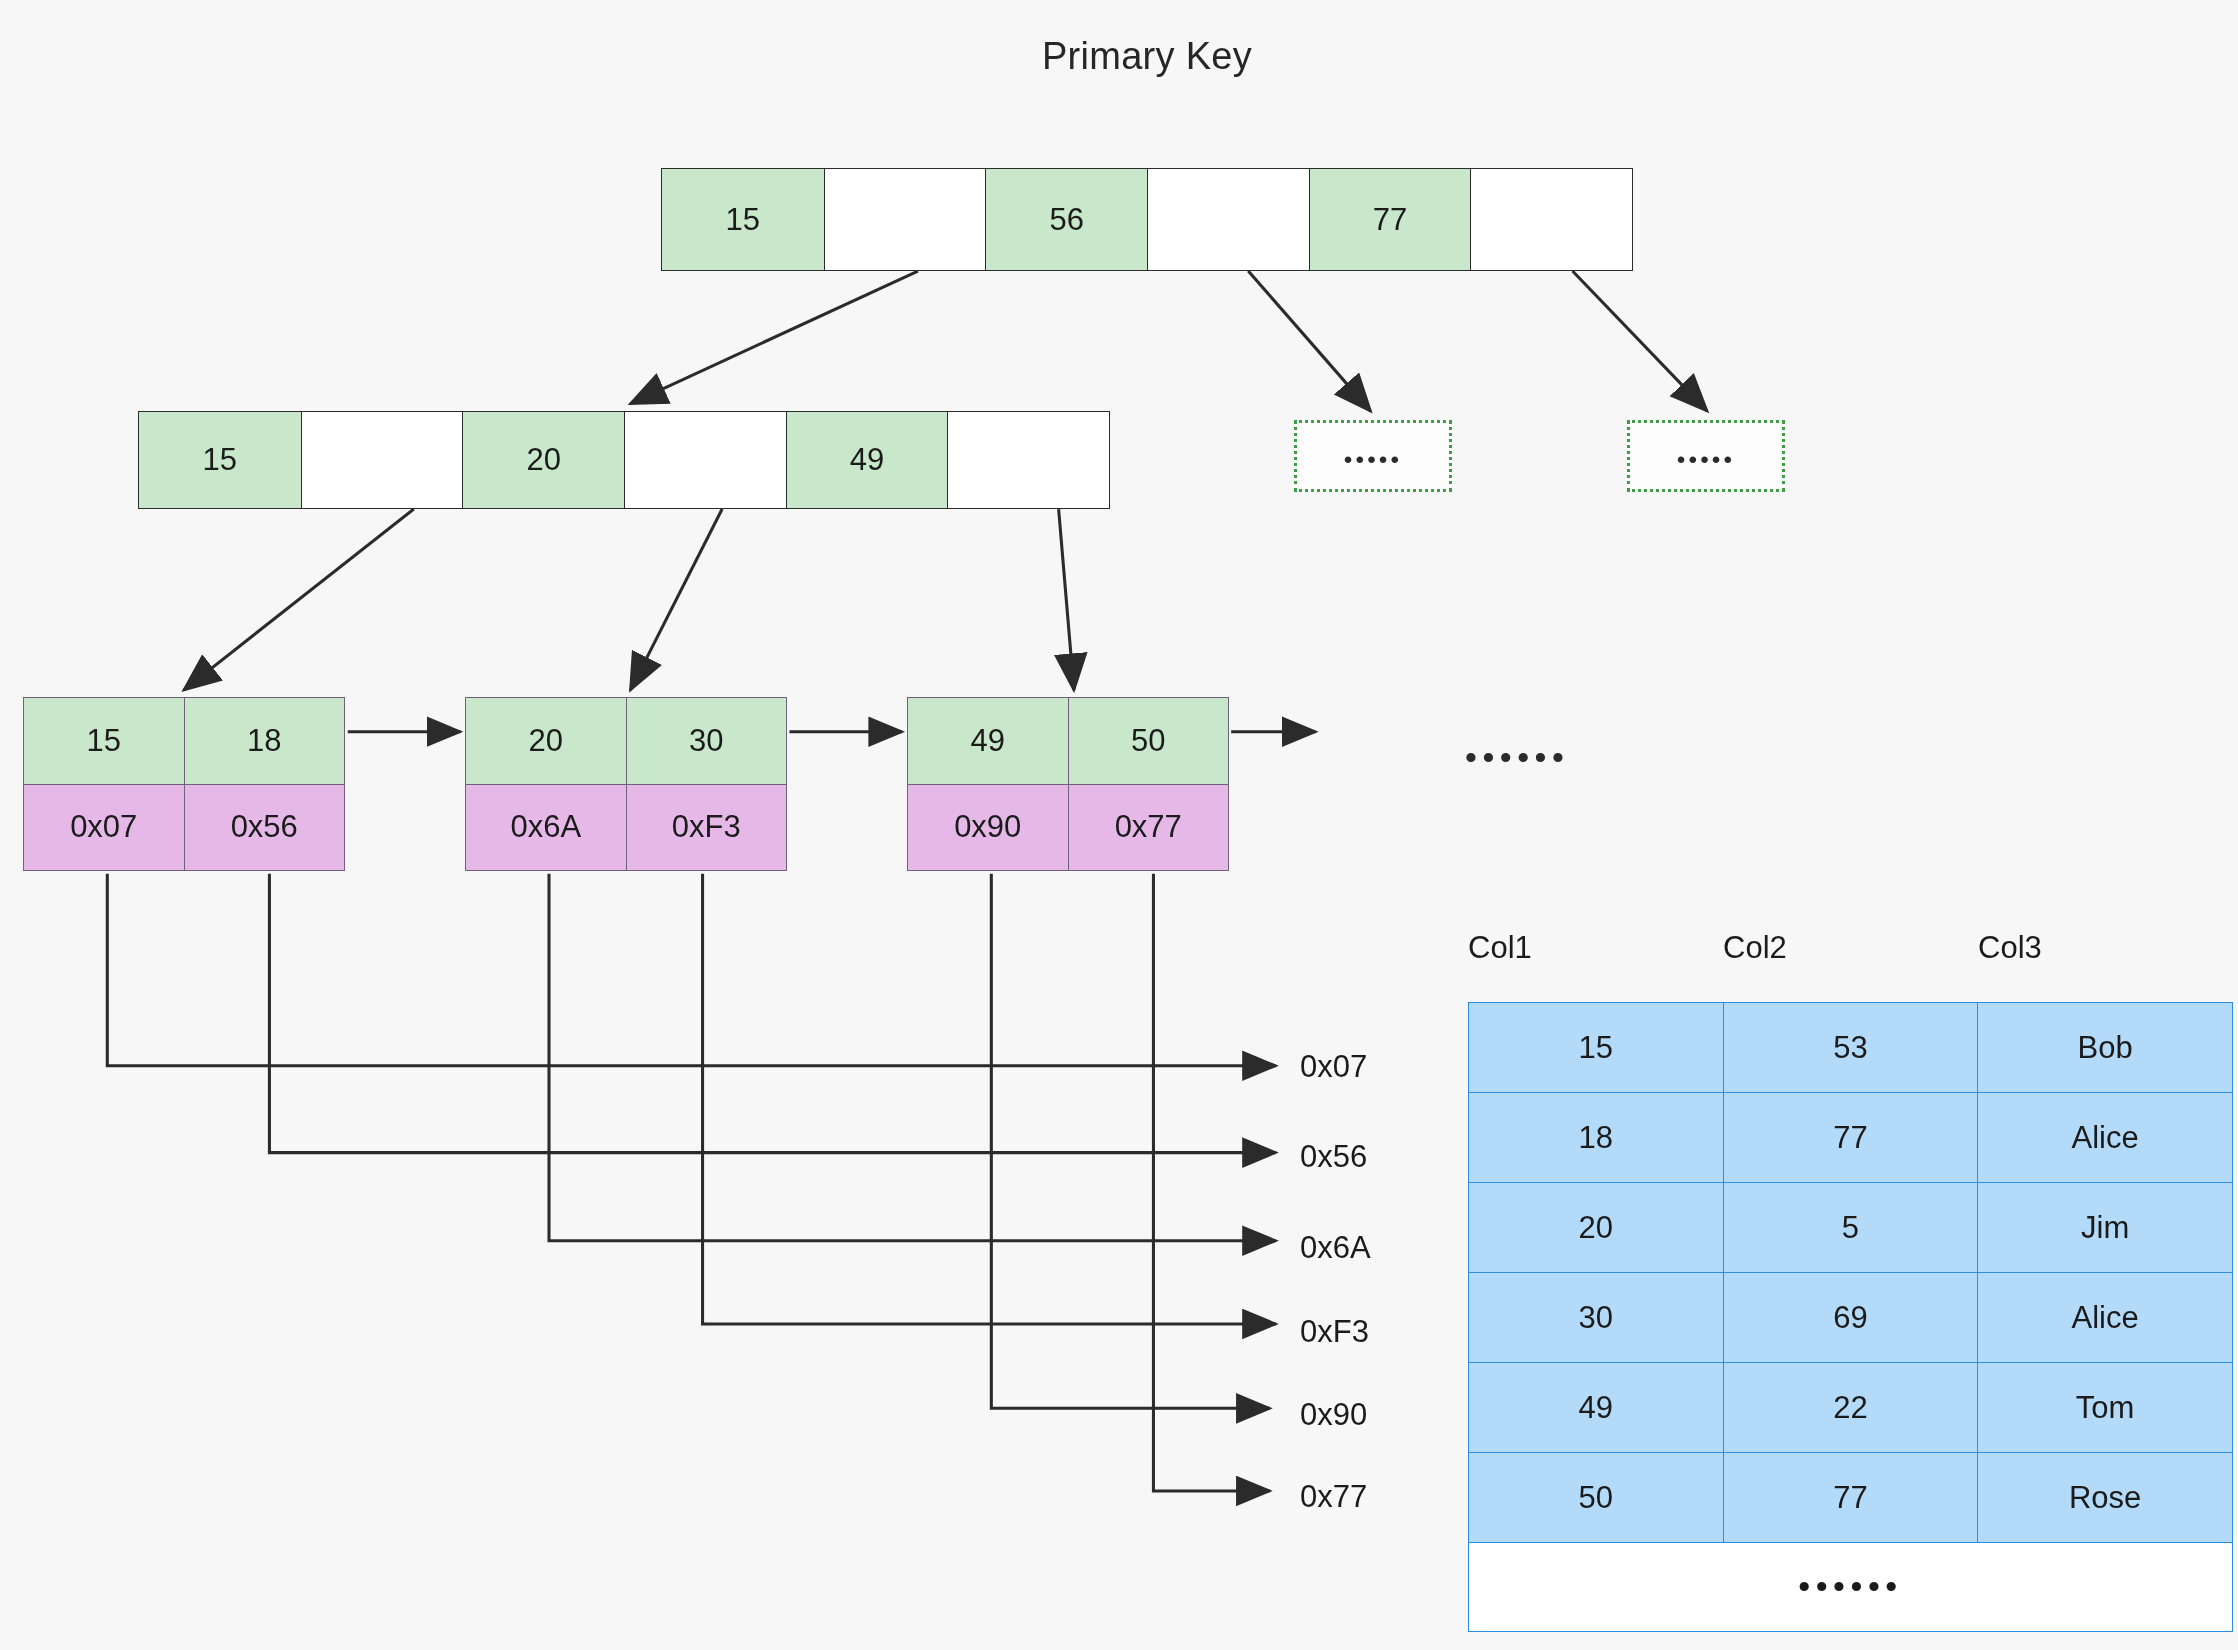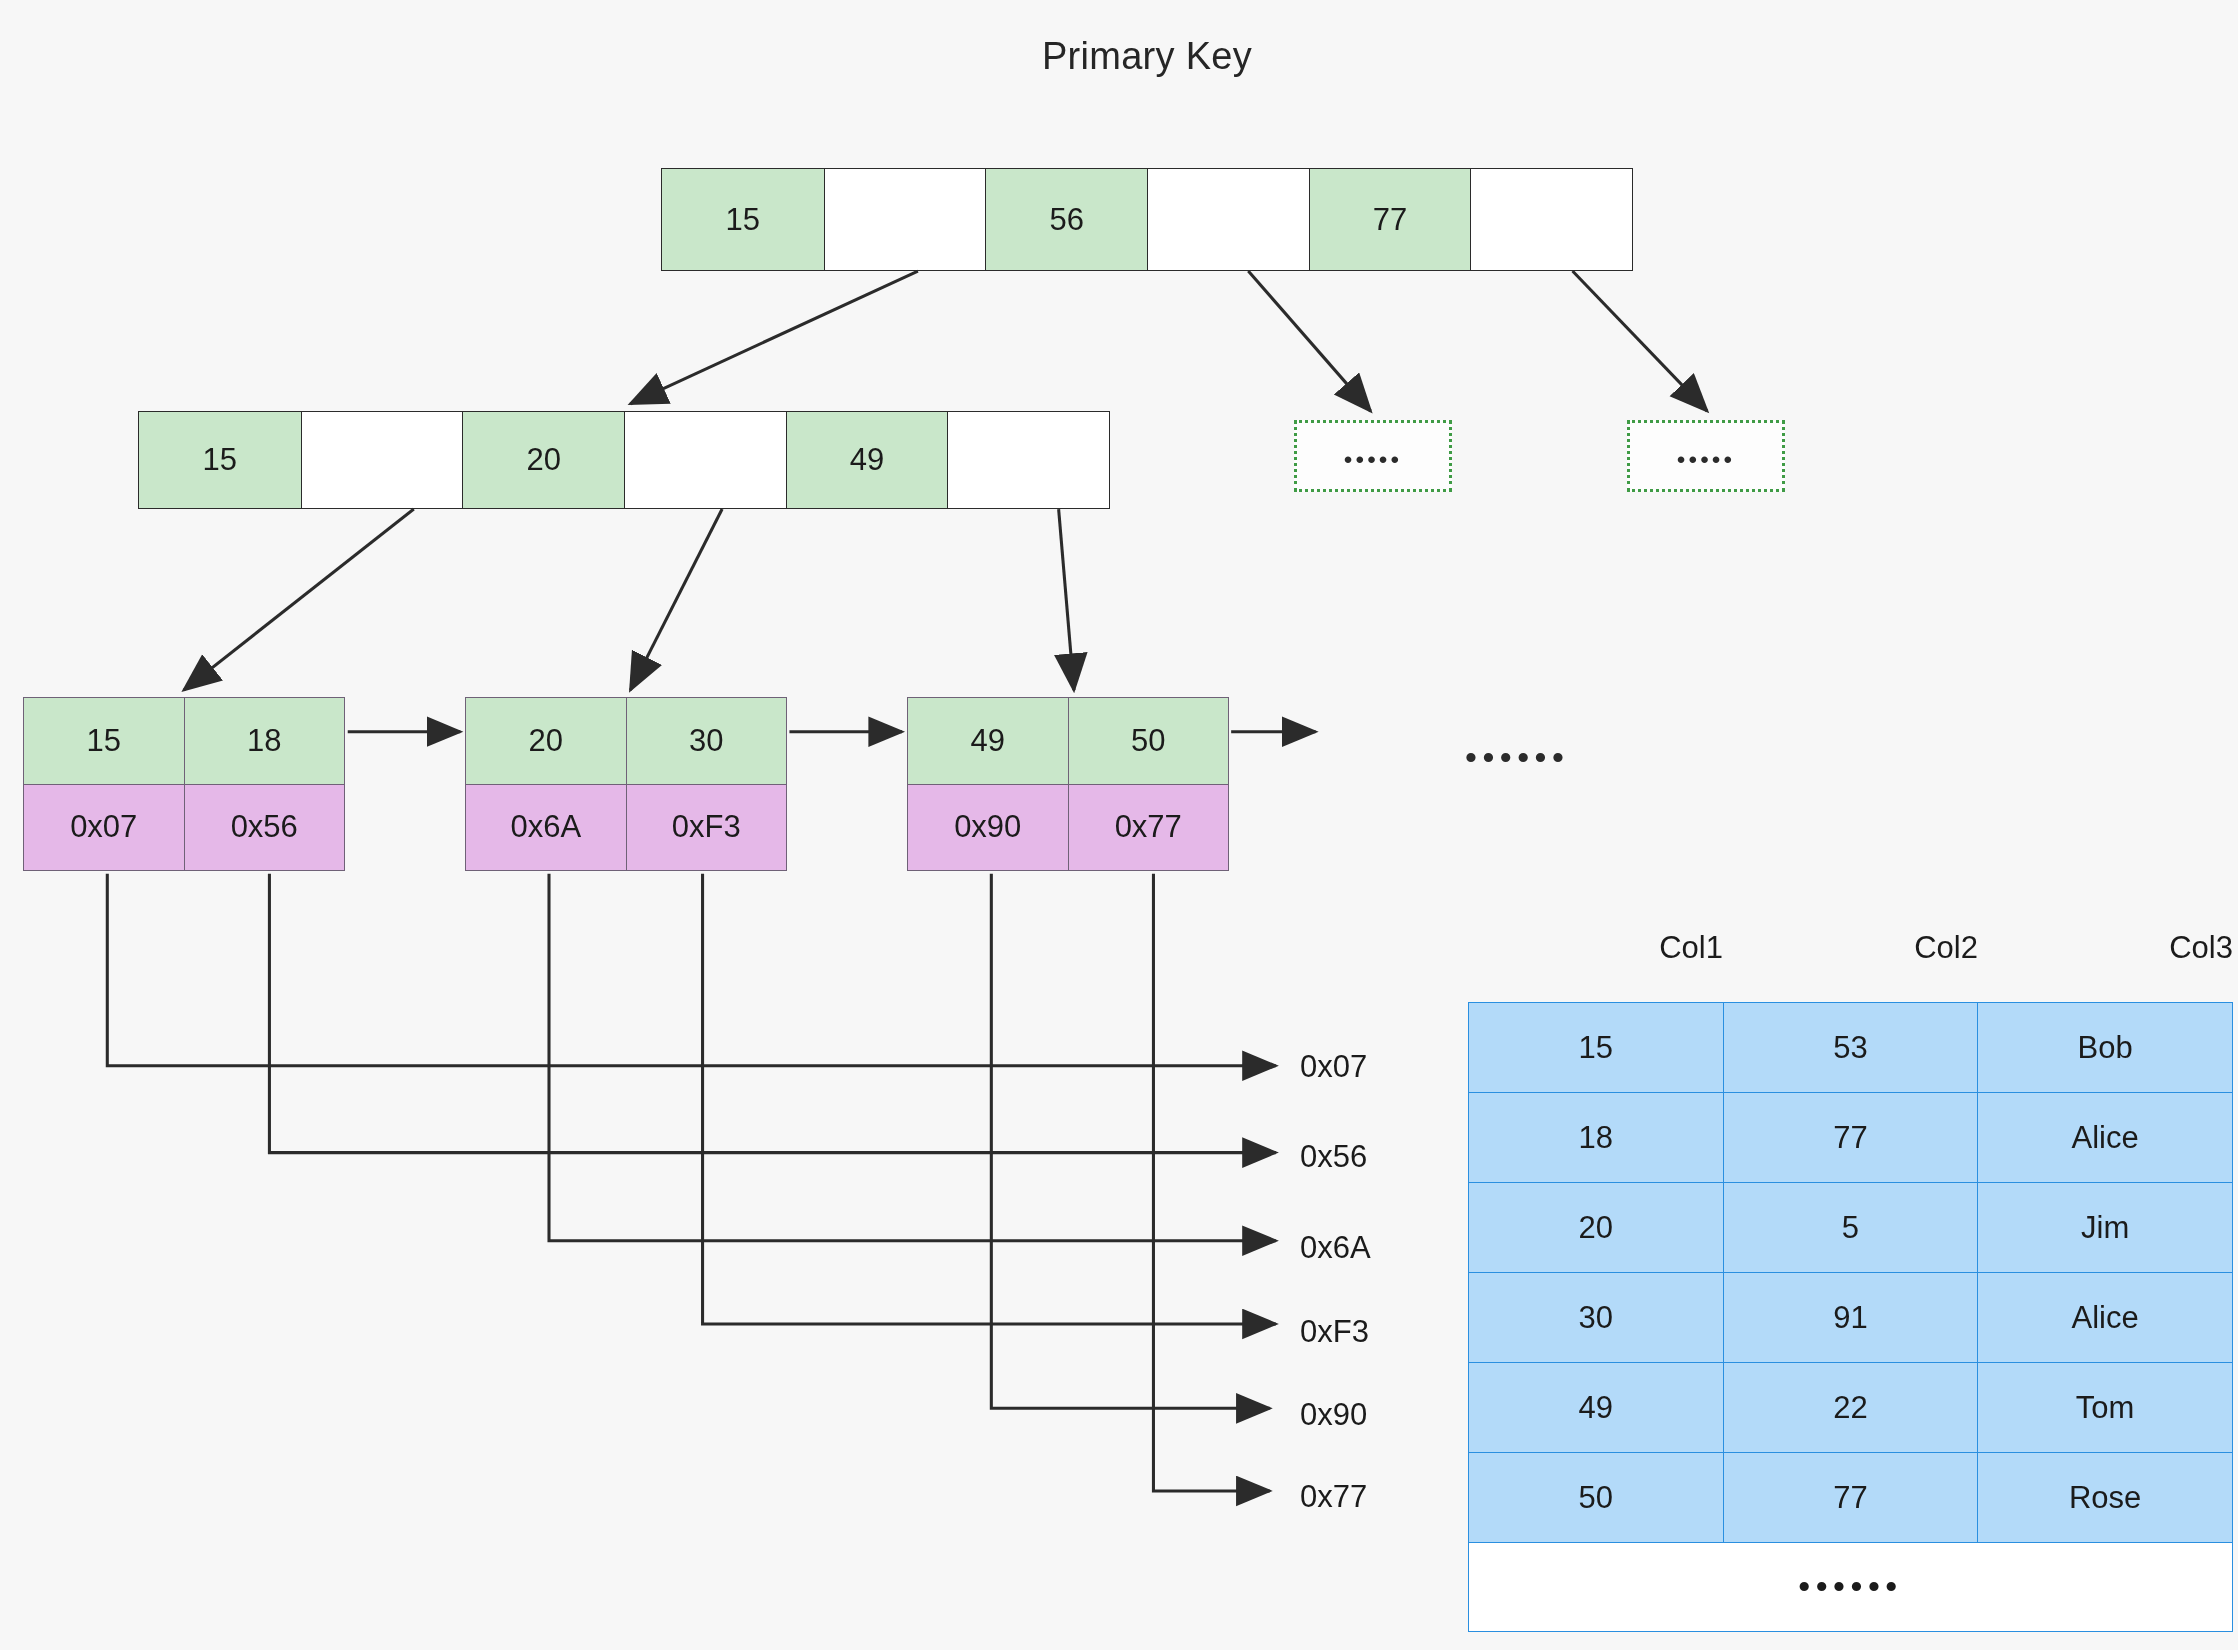--- a/index.html
+++ b/index.html
@@ -72,21 +72,21 @@
   #addr0{left:1300px;top:1049px;}
   #addr1{left:1300px;top:1139px;}
   #addr2{left:1300px;top:1230px;}
   #addr3{left:1300px;top:1314px;}
   #addr4{left:1300px;top:1397px;}
   #addr5{left:1300px;top:1479px;}
 
   
   #tbl-headers{position:absolute;left:1468px;top:930px;width:765px;
                display:flex;}
-  #tbl-headers .th{flex:1;text-align:right;font-size:31px;color:#1b1b1b;}
+  #tbl-headers .th{flex:1;text-align:left;font-size:31px;color:#1b1b1b;}
 
   #tbl{position:absolute;left:1468px;top:1002px;width:765px;
        border-collapse:collapse;}
   #tbl td{border:1.8px solid #2a8fe0;background:#b3daf9;
           height:87px;text-align:center;font-size:31px;color:#1b1b1b;
           width:33.33%;}
   #tbl tr.more td{background:#ffffff;border-top:1.8px solid #2a8fe0;height:86px;}
   #tbl tr.more td .dots{font-size:34px;letter-spacing:5.5px;line-height:1;}
 
   
@@ -185,21 +185,21 @@
         <td>77</td>
         <td>Alice</td>
       </tr>
       <tr>
         <td>20</td>
         <td>5</td>
         <td>Jim</td>
       </tr>
       <tr>
         <td>30</td>
-        <td>91</td>
+        <td>69</td>
         <td>Alice</td>
       </tr>
       <tr>
         <td>49</td>
         <td>22</td>
         <td>Tom</td>
       </tr>
       <tr>
         <td>50</td>
         <td>77</td>

